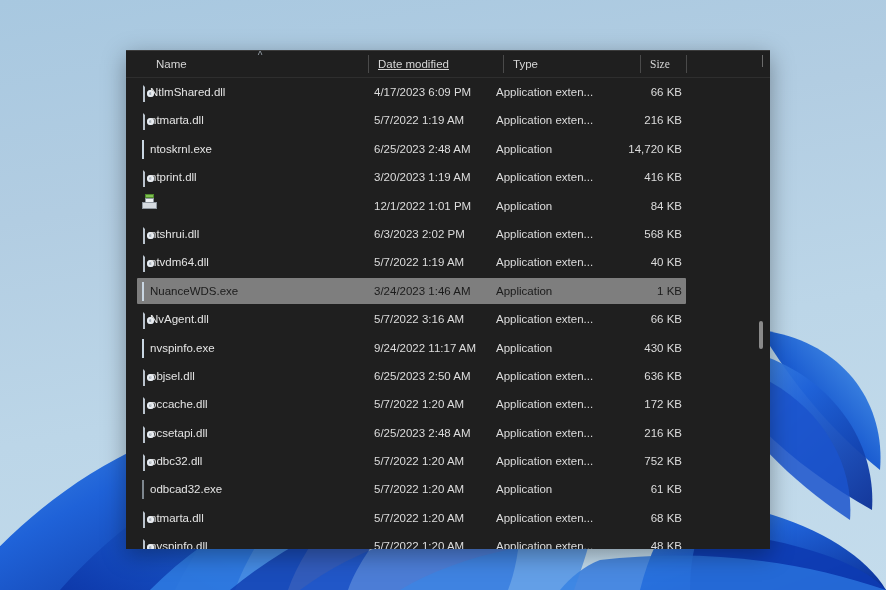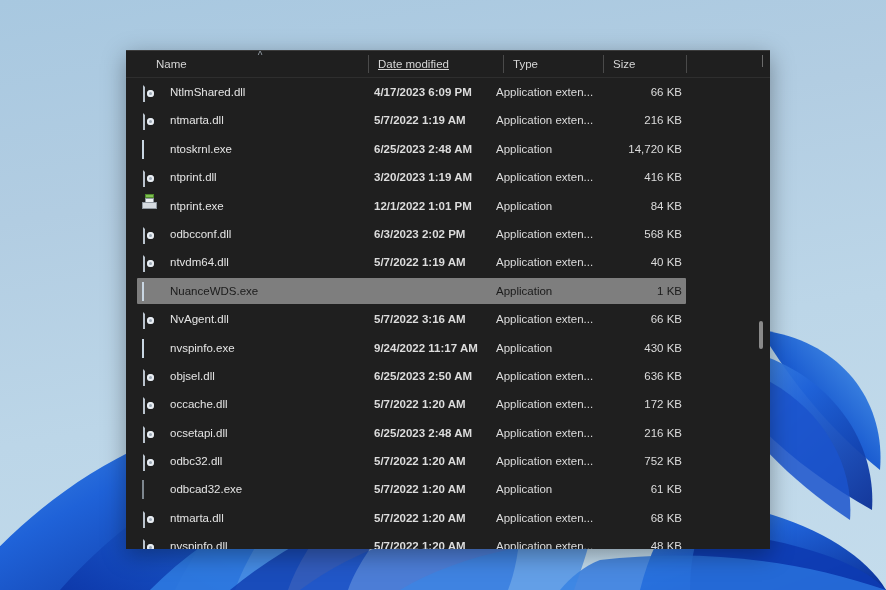--- a/index.html
+++ b/index.html
@@ -107,22 +107,22 @@
     position: absolute;
     top: 0;
     height: 28.4px;
     line-height: 28.4px;
     font-size: 11.5px;
     color: #e4e4e4;
     white-space: nowrap;
     overflow: hidden;
     box-sizing: border-box;
   }
-  .cell.name  { left: 44px;  width: 215px; }
-  .cell.date  { left: 248px; width: 130px; color: #dcdcdc; font-weight: bold; }
+  .cell.name  { left: 24px;  width: 215px; }
+  .cell.date  { left: 248px; width: 130px; color: #dcdcdc; }
   .cell.type  { left: 370px; width: 120px; color: #dcdcdc; }
   .cell.size  { left: 470px; width: 86px; text-align: right; color: #dcdcdc; }
   .file-row.selected .cell { color: #1b1b1b; }
 
   
   .ficon {
     position: absolute;
     left: 16px;
     top: 6px;
     width: 16px;
@@ -295,21 +295,21 @@
   <div id="explorer-window">
 
     <div id="column-header">
       <div class="col-head" style="left:20px;width:222px;">Name</div>
       <div id="sort-indicator">^</div>
 
       <div class="col-head sep" style="left:242px;width:135px;text-decoration:underline;">Date modified</div>
 
       <div class="col-head sep" style="left:377px;width:110px;">Type</div>
 
-      <div class="col-head sep" style="left:477px;width:73px;">Size</div>
+      <div class="col-head sep" style="left:514px;width:73px;font-family:Liberation Serif, serif;">Size</div>
 
       <div class="col-head sep" style="left:560px;width:84px;"></div>
     </div>
 
     <div id="file-list">
         <div class="file-row">
           <div class="row-bg"></div>
           <span class="ficon"><span class="ico-dll"></span></span>
           <div class="cell name">NtlmShared.dll</div>
           <div class="cell date">4/17/2023 6:09 PM</div>
@@ -336,45 +336,45 @@
           <div class="row-bg"></div>
           <span class="ficon"><span class="ico-dll"></span></span>
           <div class="cell name">ntprint.dll</div>
           <div class="cell date">3/20/2023 1:19 AM</div>
           <div class="cell type">Application exten...</div>
           <div class="cell size">416 KB</div>
         </div>
         <div class="file-row">
           <div class="row-bg"></div>
           <span class="ficon"><span class="ico-printer"><span class="ptop"></span><span class="pbody"></span><span class="pout"></span></span></span>
-          <div class="cell name">ntprint.exe</div>
           <div class="cell date">12/1/2022 1:01 PM</div>
           <div class="cell type">Application</div>
           <div class="cell size">84 KB</div>
         </div>
         <div class="file-row">
           <div class="row-bg"></div>
           <span class="ficon"><span class="ico-dll"></span></span>
-          <div class="cell name">odbcconf.dll</div>
+          <div class="cell name">ntshrui.dll</div>
           <div class="cell date">6/3/2023 2:02 PM</div>
           <div class="cell type">Application exten...</div>
           <div class="cell size">568 KB</div>
         </div>
         <div class="file-row">
           <div class="row-bg"></div>
           <span class="ficon"><span class="ico-dll"></span></span>
           <div class="cell name">ntvdm64.dll</div>
           <div class="cell date">5/7/2022 1:19 AM</div>
           <div class="cell type">Application exten...</div>
           <div class="cell size">40 KB</div>
         </div>
         <div class="file-row selected">
           <div class="row-bg"></div>
           <span class="ficon"><span class="ico-exe"></span></span>
           <div class="cell name">NuanceWDS.exe</div>
+          <div class="cell date">3/24/2023 1:46 AM</div>
           <div class="cell type">Application</div>
           <div class="cell size">1 KB</div>
         </div>
         <div class="file-row">
           <div class="row-bg"></div>
           <span class="ficon"><span class="ico-dll"></span></span>
           <div class="cell name">NvAgent.dll</div>
           <div class="cell date">5/7/2022 3:16 AM</div>
           <div class="cell type">Application exten...</div>
           <div class="cell size">66 KB</div>

